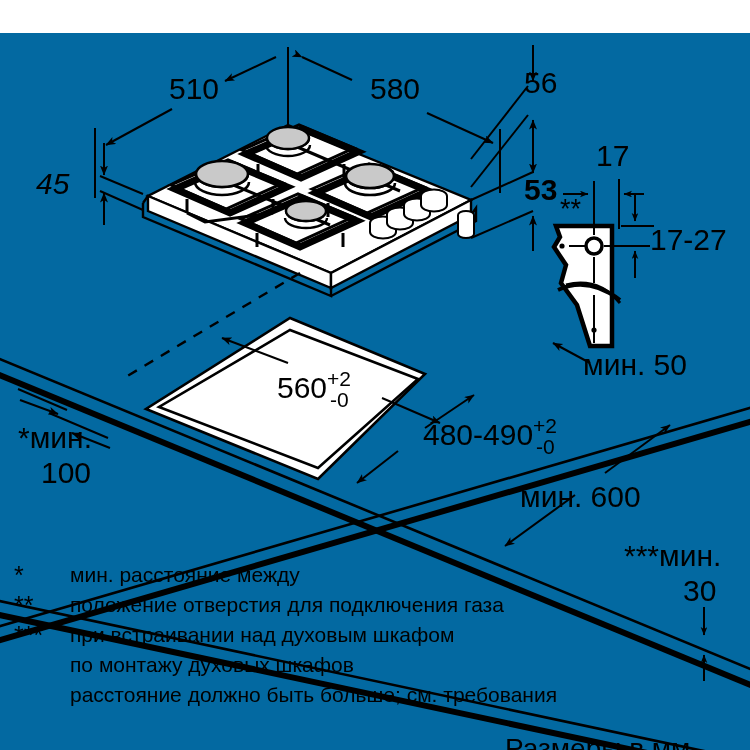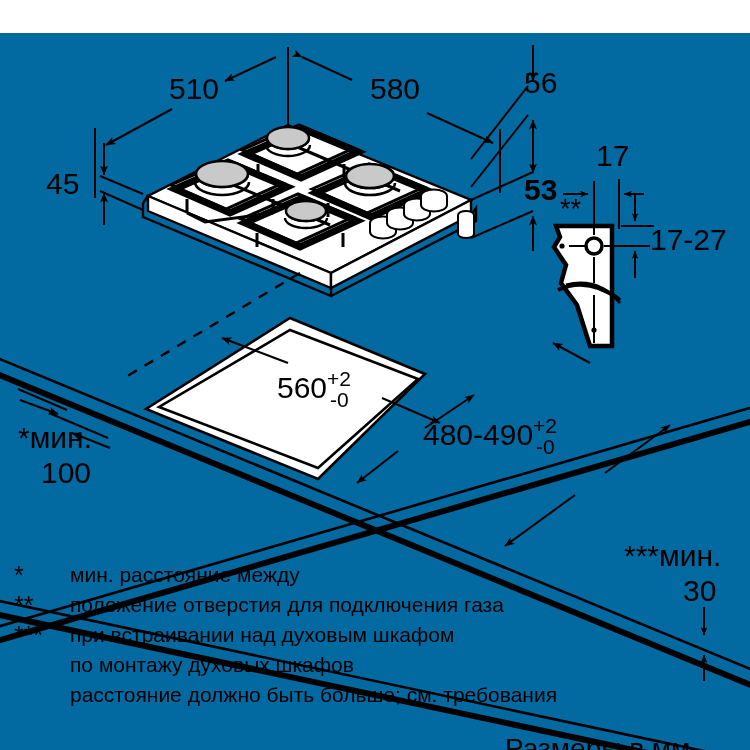--- a/index.html
+++ b/index.html
@@ -319,44 +319,46 @@
     <g stroke="#000" fill="none" stroke-width="2">
       <line x1="704" y1="574" x2="704" y2="602" marker-end="url(#arrHeadS)"></line>
       <line x1="704" y1="648" x2="704" y2="622" marker-end="url(#arrHeadS)"></line>
     </g>
   </svg>
 
   <div class="lbl dim" style="left:169px; top:41px;">510</div>
 
   <div class="lbl dim" style="left:370px; top:41px;">580</div>
 
-  <div class="lbl dim" style="left:46px; top:136px;">45</div>
+  <div class="lbl dim" style="left:36px; top:136px;font-style:italic;">45</div>
 
   <div class="lbl dim" style="left:524px; top:35px;">56</div>
 
   <div class="lbl dim" style="left:524px; top:142px;font-weight:bold;">53</div>
 
   <div class="lbl dim" style="left:596px; top:108px;">17</div>
 
   <div class="lbl star" style="left:560px; top:163px; font-size:27px;">**</div>
 
   <div class="lbl dim" style="left:650px; top:192px;">17-27</div>
 
+  <div class="lbl dim" style="left:583px; top:317px;">мин. 50</div>
 
   <div class="lbl dim" style="left:277px; top:340px;">
     <span>560</span><span class="tol"><span class="up">+2</span><span class="dn">-0</span></span>
   </div>
 
   <div class="lbl dim" style="left:423px; top:387px;">
     <span>480-490</span><span class="tol"><span class="up">+2</span><span class="dn">-0</span></span>
   </div>
 
   <div class="lbl dim" style="left:18px; top:390px;">*мин.</div>
   <div class="lbl dim" style="left:41px; top:425px;">100</div>
 
+  <div class="lbl dim" style="left:520px; top:449px;">мин. 600</div>
 
   <div class="lbl dim" style="left:624px; top:508px;">***мин.</div>
   <div class="lbl dim" style="left:683px; top:543px;">30</div>
 
   <div class="note-list">
 
     <div class="note-row">
       <span class="note-mark">*</span>
       <span class="note-body">мин. расстояние между</span>
     </div>

